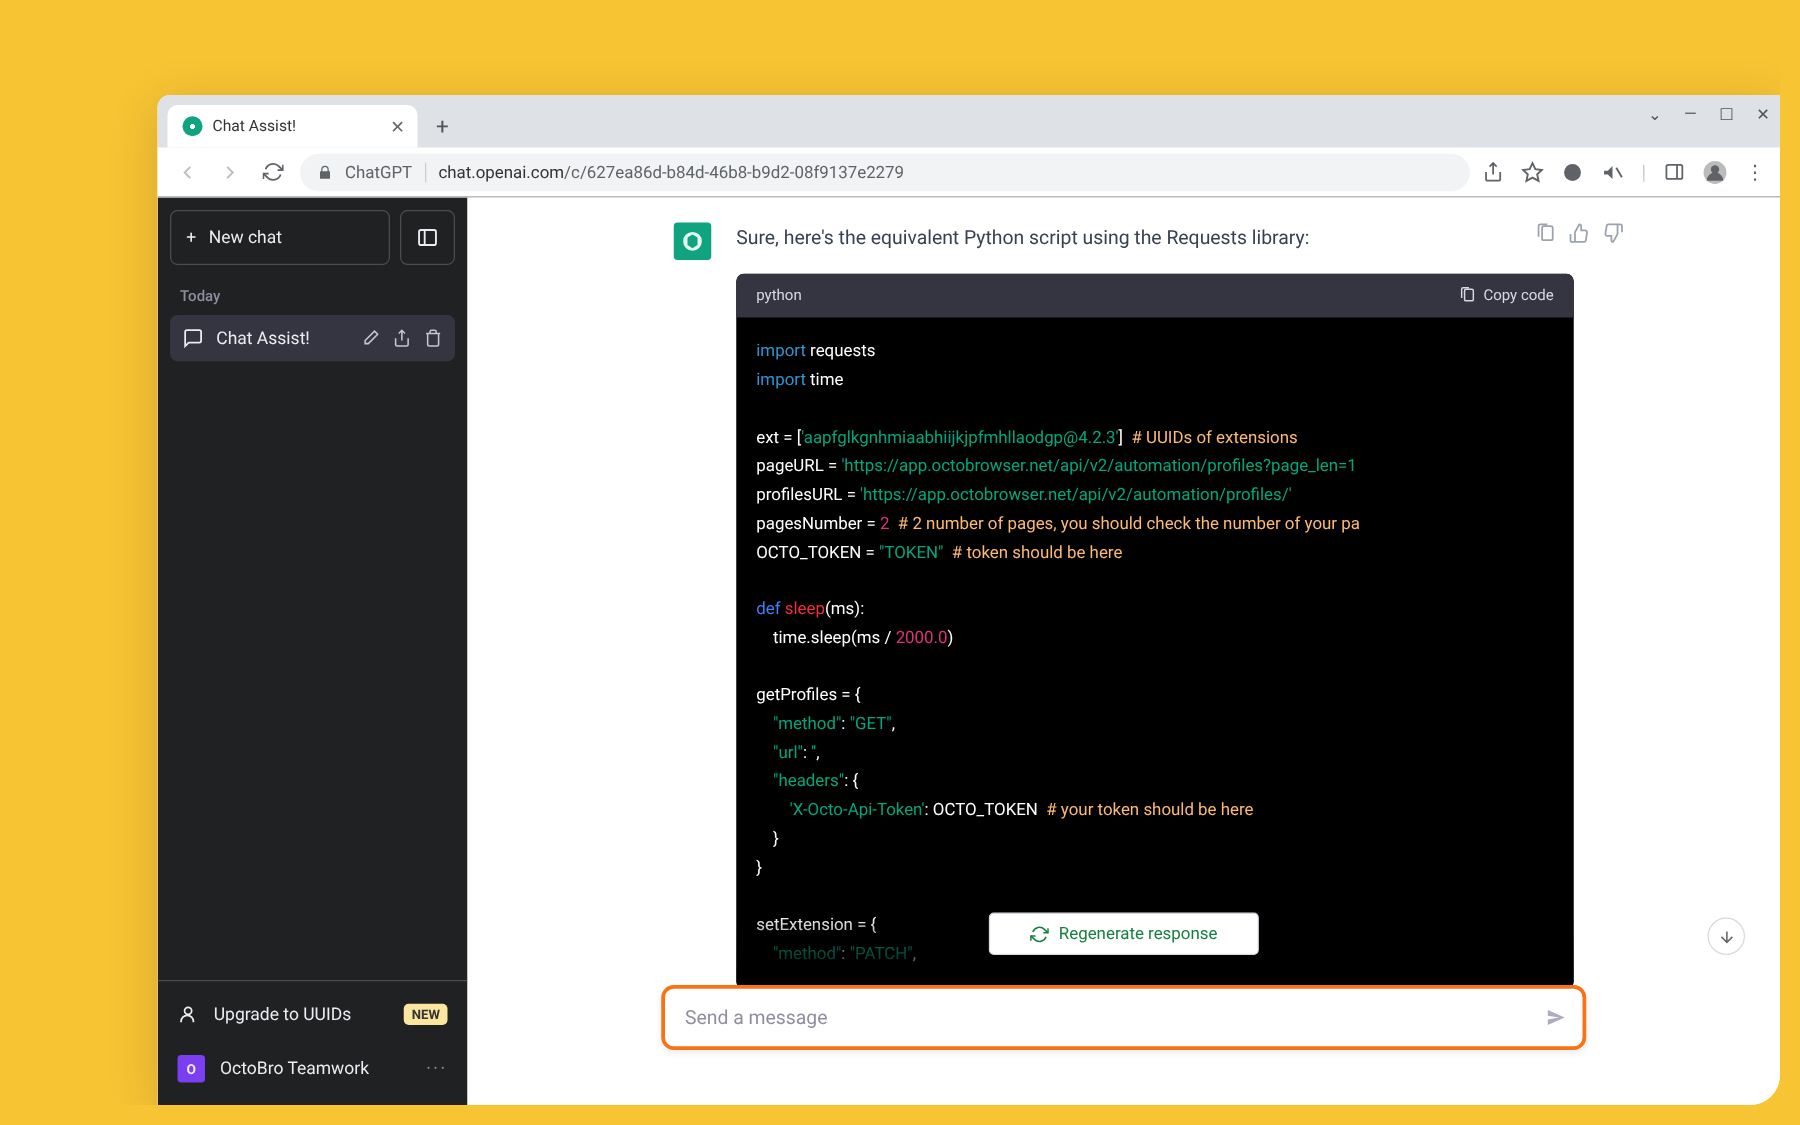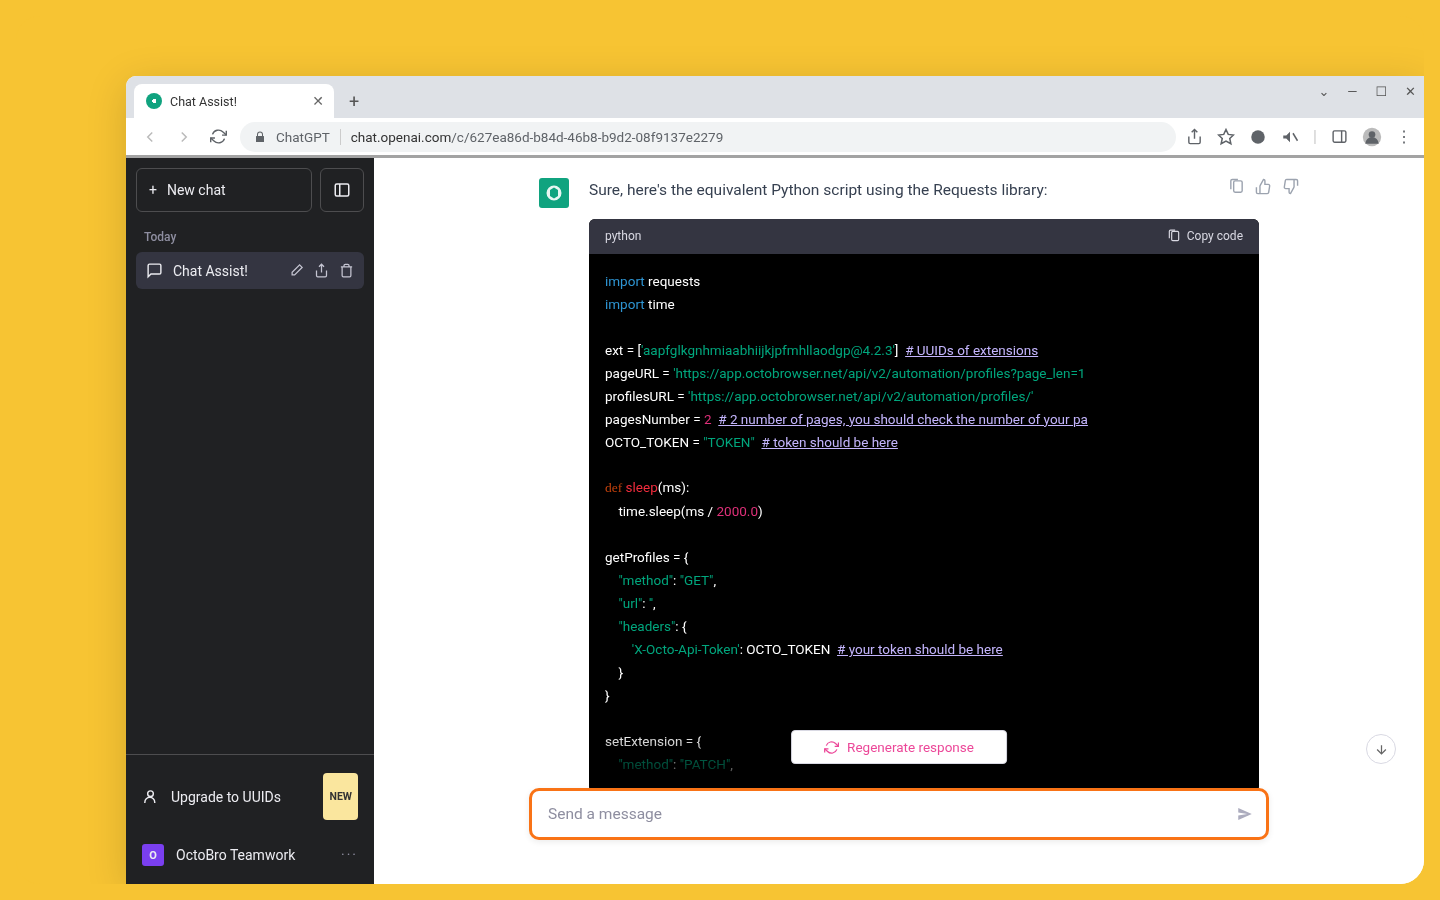--- a/index.html
+++ b/index.html
@@ -7,63 +7,63 @@
 .outer-frame { width:100%; height:100%; background:#f7c433; border-radius:24px; position:relative; overflow:hidden; }
 .browser-window { position:absolute; top:60px; left:110px; right:0; bottom:0; background:#fff; border-top-left-radius:10px; overflow:hidden; display:flex; flex-direction:column; box-shadow:0 8px 40px rgba(0,0,0,.15); }
 .tab-strip { height:42px; background:#dee1e6; display:flex; align-items:flex-end; padding-left:8px; position:relative; }
 .tab { background:#fff; height:34px; border-radius:8px 8px 0 0; display:flex; align-items:center; padding:0 10px 0 12px; gap:8px; min-width:200px; font-size:12.5px; color:#333; }
 .tab-favicon { width:16px; height:16px; border-radius:50%; background:#10a37f; display:flex; align-items:center; justify-content:center; }
 .tab-favicon::after { content:""; width:10px; height:10px; border-radius:50%; background:radial-gradient(circle,#fff 30%,#10a37f 30%); }
 .tab-close { margin-left:auto; color:#666; font-size:14px; cursor:pointer; }
 .new-tab-btn { width:28px; height:28px; display:flex; align-items:center; justify-content:center; color:#555; font-size:18px; margin-left:6px; margin-bottom:3px; cursor:pointer; }
 .win-controls { position:absolute; right:8px; top:8px; display:flex; gap:18px; color:#555; }
 .win-controls span { cursor:pointer; font-size:13px; }
-.addr-bar { height:40px; background:#fff; display:flex; align-items:center; padding:0 12px; gap:10px; border-bottom:3px solid #a3a3a3; }
+.addr-bar { height:40px; background:#fff; display:flex; align-items:center; padding:0 12px; gap:10px; border-bottom:1px solid #a3a3a3; }
 .nav-btn { width:24px; height:24px; display:flex; align-items:center; justify-content:center; color:#5f6368; cursor:pointer; }
 .nav-btn.disabled { color:#bbb; cursor:default; }
 .url-box { flex:1; height:30px; background:#f1f3f4; border-radius:15px; display:flex; align-items:center; padding:0 14px; gap:10px; font-size:13.5px; color:#333; }
 .url-prefix { color:#5f6368; padding-right:10px; border-right:1px solid #ccc; }
 .url-path { color:#5f6368; }
 .addr-icons { display:flex; gap:14px; align-items:center; color:#5f6368; }
 .addr-icons .ic { cursor:pointer; display:flex; }
 .app-body { flex:1; display:flex; overflow:hidden; }
 .sidebar { width:248px; background:#202123; color:#ececf1; display:flex; flex-direction:column; }
 .sidebar-top { padding:10px; display:flex; gap:8px; }
 .new-chat-btn { flex:1; height:44px; border:1px solid #4d4d4f; border-radius:6px; display:flex; align-items:center; padding:0 12px; gap:10px; font-size:14px; cursor:pointer; }
 .collapse-btn { width:44px; height:44px; border:1px solid #4d4d4f; border-radius:6px; display:flex; align-items:center; justify-content:center; cursor:pointer; }
 .chat-date { font-size:12px; color:#8e8ea0; padding:8px 18px; font-weight:500; }
 .chat-item { margin:0 10px; padding:10px 10px; border-radius:6px; display:flex; align-items:center; gap:10px; font-size:14px; cursor:pointer; }
 .chat-item.active { background:#343541; }
 .chat-actions { margin-left:auto; display:flex; gap:10px; color:#c5c5d2; }
 .chat-actions span { cursor:pointer; }
 .sidebar-bottom { margin-top:auto; border-top:1px solid #4d4d4f; padding:6px 0; }
 .sb-row { display:flex; align-items:center; padding:12px 16px; gap:12px; font-size:14px; cursor:pointer; }
-.badge-new { background:#fae69e; color:#333; font-size:10.5px; font-weight:700; padding:17px 6px; border-radius:4px; margin-left:auto; }
+.badge-new { background:#fae69e; color:#333; font-size:10.5px; font-weight:700; padding:2px 6px; border-radius:4px; margin-left:auto; }
 .ws-avatar { width:22px; height:22px; background:#7a3ff0; border-radius:3px; display:flex; align-items:center; justify-content:center; font-size:11px; font-weight:700; }
 .dots { margin-left:auto; color:#8e8ea0; cursor:pointer; letter-spacing:2px; }
 .main { flex:1; background:#fff; position:relative; display:flex; flex-direction:column; overflow:hidden; }
 .msg-area { flex:1; overflow:hidden; padding:20px 0 0; }
 .msg-row { max-width:800px; margin:0 auto; padding:0 40px; display:flex; gap:20px; position:relative; }
 .bot-avatar { width:30px; height:30px; background:#10a37f; border-radius:3px; flex-shrink:0; display:flex; align-items:center; justify-content:center; }
 .bot-avatar svg { width:20px; height:20px; }
 .msg-content { flex:1; color:#374151; font-size:15.5px; line-height:1.6; }
 .msg-actions { position:absolute; right:0; top:0; display:flex; gap:10px; color:#9ca3af; }
 .msg-actions span { cursor:pointer; }
 .code-block { margin-top:16px; border-radius:6px; overflow:hidden; background:#000; font-family:"SF Mono",Menlo,Consolas,monospace; font-size:13.5px; }
 .code-head { background:#343541; color:#d9d9e3; padding:8px 16px; display:flex; justify-content:space-between; font-size:12px; }
 .copy-code { display:flex; align-items:center; gap:6px; cursor:pointer; }
 .code-body { padding:16px; color:#fff; line-height:1.7; white-space:pre; overflow:hidden; position:relative; }
 .tok-kw { color:#2e95d3; }
 .tok-str { color:#00a67d; }
 .tok-num { color:#df3079; }
-.tok-cmt { color:#c4b5fd;text-decoration:underline; }
-.tok-def { color:#c2410c;font-family:Liberation Serif, serif; }
+.tok-cmt { color:#fdba74; }
+.tok-def { color:#3b82f6; }
 .tok-fname { color:#f22c3d; }
 .code-fade { position:absolute; left:0; right:0; bottom:0; height:60px; background:linear-gradient(transparent,#000); }
-.regen-btn { position:absolute; left:50%; transform:translateX(-50%); bottom:120px; background:#fff; border:1px solid #d9d9e3; border-radius:4px; padding:8px 32px; display:flex; align-items:center; gap:8px; font-size:13.5px; color:#ec4899; cursor:pointer; box-shadow:0 1px 2px rgba(0,0,0,.05); }
+.regen-btn { position:absolute; left:50%; transform:translateX(-50%); bottom:120px; background:#fff; border:1px solid #d9d9e3; border-radius:4px; padding:8px 32px; display:flex; align-items:center; gap:8px; font-size:13.5px; color:#15803d; cursor:pointer; box-shadow:0 1px 2px rgba(0,0,0,.05); }
 .scroll-down-btn { position:absolute; right:28px; bottom:120px; width:30px; height:30px; border:1px solid #d9d9e3; border-radius:50%; display:flex; align-items:center; justify-content:center; background:#fff; cursor:pointer; color:#666; }
 .composer { position:absolute; bottom:44px; left:50%; transform:translateX(-50%); width:740px; }
 .input-box { background:#fff; border:3px solid #f97316; border-radius:10px; box-shadow:0 2px 6px rgba(0,0,0,.08); padding:14px 48px 14px 16px; font-size:15.5px; color:#8e8ea0; position:relative; }
 .send-btn { position:absolute; right:12px; top:50%; transform:translateY(-50%); color:#acacbe; cursor:pointer; }
 .footer-note { position:absolute; bottom:14px; left:0; right:0; text-align:center; font-size:12px; color:#6b6c7b; }
 .footer-note a { color:#6b6c7b; text-decoration:underline; cursor:pointer; }
 svg { display:block; }
 </style>
 </head>
 <body>

